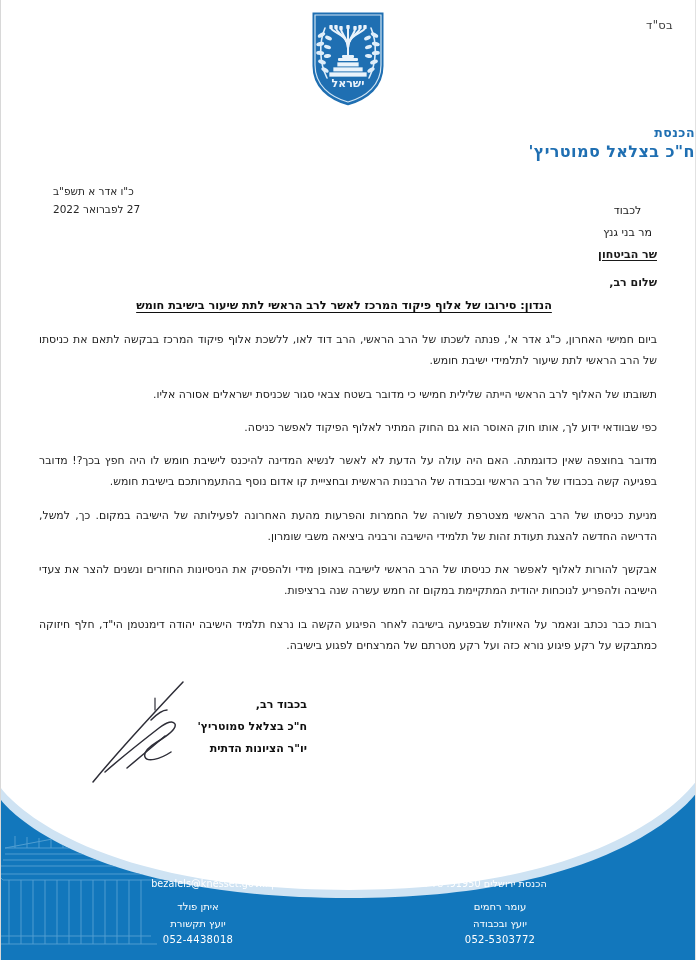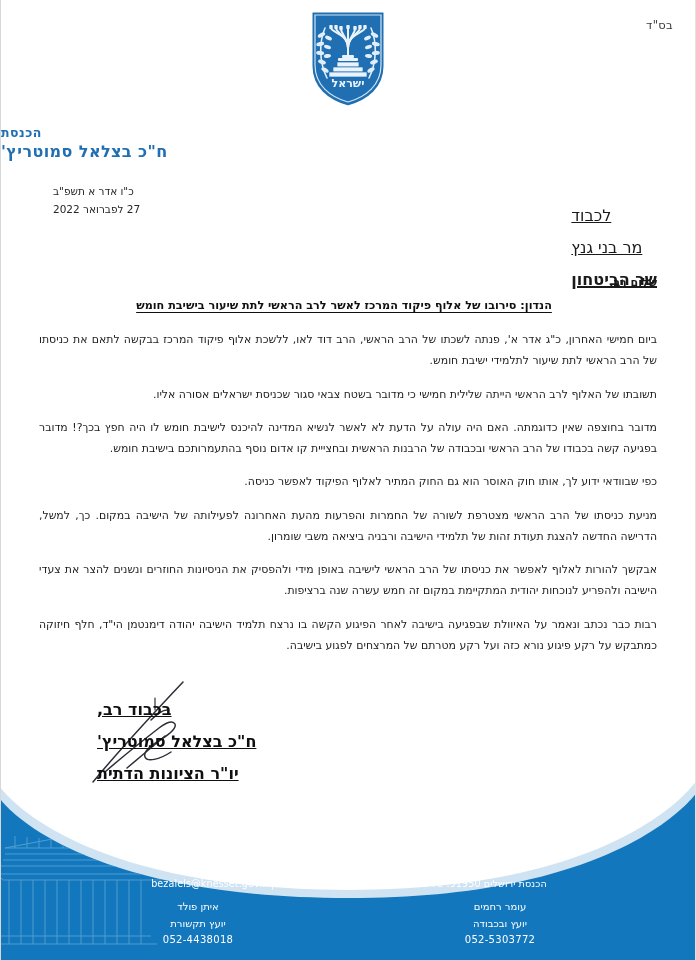--- a/index.html
+++ b/index.html
@@ -31,21 +31,21 @@
     color: #3b3b3b;
     letter-spacing: 0.3px;
   }
 
   
   .letterhead {
     position: absolute;
     top: 8px;
     left: 0;
     width: 100%;
-    text-align: left;
+    text-align: right;
   }
   .emblem {
     display: block;
     margin: 0 auto;
     width: 82px;
     height: 101px;
   }
   .lh-org {
     margin-top: 16px;
     font-size: 12.5px;
@@ -72,25 +72,24 @@
     color: #262626;
     line-height: 1.75;
   }
   .dateblock div { white-space: nowrap; }
 
   
   .addrblock {
     position: absolute;
     top: 200px;
     right: 38px;
-    text-align: left;
-    font-size: 16px;
+    text-align: center;
+    font-size: 11px;
     color: #1a1a1a;
     line-height: 2.0;
-    text-decoration: underline;
   }
   .addr-role {
     font-weight: 700;
     text-decoration: underline;
     text-underline-offset: 2px;
   }
 
   
   .greeting {
     position: absolute;
@@ -130,27 +129,26 @@
   .body p {
     margin: 0 0 12px 0;
   }
 
   
   .signature {
     position: absolute;
     top: 694px;
     left: 96px;
     width: 210px;
-    text-align: left;
-    font-size: 16px;
+    text-align: right;
+    font-size: 11px;
     font-weight: 700;
     color: #0f0f0f;
     line-height: 2.0;
     z-index: 3;
-    text-decoration: underline;
   }
   .sig-scribble {
     position: absolute;
     top: 676px;
     left: 86px;
     width: 140px;
     height: 110px;
     z-index: 2;
     pointer-events: none;
   }
@@ -279,22 +277,22 @@
     <div class="addr-role">שר הביטחון</div>
   </div>
 
   <div class="greeting">שלום רב,</div>
 
   <div class="subject">הנדון: סירובו של אלוף פיקוד המרכז לאשר לרב הראשי לתת שיעור בישיבת חומש</div>
 
   <div class="body">
     <p>ביום חמישי האחרון, כ"ג אדר א', פנתה לשכתו של הרב הראשי, הרב דוד לאו, ללשכת אלוף פיקוד המרכז בבקשה לתאם את כניסתו של הרב הראשי לתת שיעור לתלמידי ישיבת חומש.</p>
     <p>תשובתו של האלוף לרב הראשי הייתה שלילית חמישי כי מדובר בשטח צבאי סגור שכניסת ישראלים אסורה אליו.</p>
+    <p>כפי שבוודאי ידוע לך, אותו  חוק האוסר הוא גם החוק המתיר לאלוף הפיקוד לאפשר כניסה.</p>
     <p>מדובר בחוצפה שאין כדוגמתה. האם היה עולה על הדעת לא לאשר לנשיא המדינה להיכנס לישיבת חומש לו היה חפץ בכך?! מדובר בפגיעה קשה בכבודו של הרב הראשי ובכבודה של הרבנות הראשית ובחצייית קו אדום נוסף בהתעמרותכם בישיבת חומש.</p>
-    <p>כפי שבוודאי ידוע לך, אותו  חוק האוסר הוא גם החוק המתיר לאלוף הפיקוד לאפשר כניסה.</p>
     <p>מניעת כניסתו של הרב הראשי מצטרפת לשורה של החמרות והפרעות מהעת האחרונה לפעילותה של הישיבה במקום. כך, למשל, הדרישה החדשה להצגת תעודת זהות של תלמידי הישיבה ורבניה ביציאה משבי שומרון.</p>
     <p>אבקשך להורות לאלוף לאפשר את כניסתו של הרב הראשי לישיבה באופן מידי ולהפסיק את הניסיונות החוזרים ונשנים להצר את צעדי הישיבה ולהפריע לנוכחות  יהודית המתקיימת במקום זה חמש עשרה שנה ברציפות.</p>
     <p>רבות כבר נכתב ונאמר על האיוולת שבפגיעה בישיבה לאחר הפיגוע הקשה בו נרצח תלמיד הישיבה יהודה דימנטמן הי"ד, חלף חיזוקה כמתבקש על רקע פיגוע נורא כזה ועל רקע מטרתם של המרצחים לפגוע בישיבה.</p>
   </div>
 
   <svg class="sig-scribble" viewBox="0 0 140 110">
     <g fill="none" stroke="#2e2e38" stroke-width="1.5" stroke-linecap="round">
       <path d="M6 106 C34 72 62 42 96 6"></path>
       <path d="M18 96 C36 80 54 66 72 52 C80 46 86 44 88 48 C90 53 80 60 70 66 C62 71 56 76 58 81 C60 86 72 84 84 76"></path>
       <path d="M40 92 C52 82 66 70 78 60"></path>

